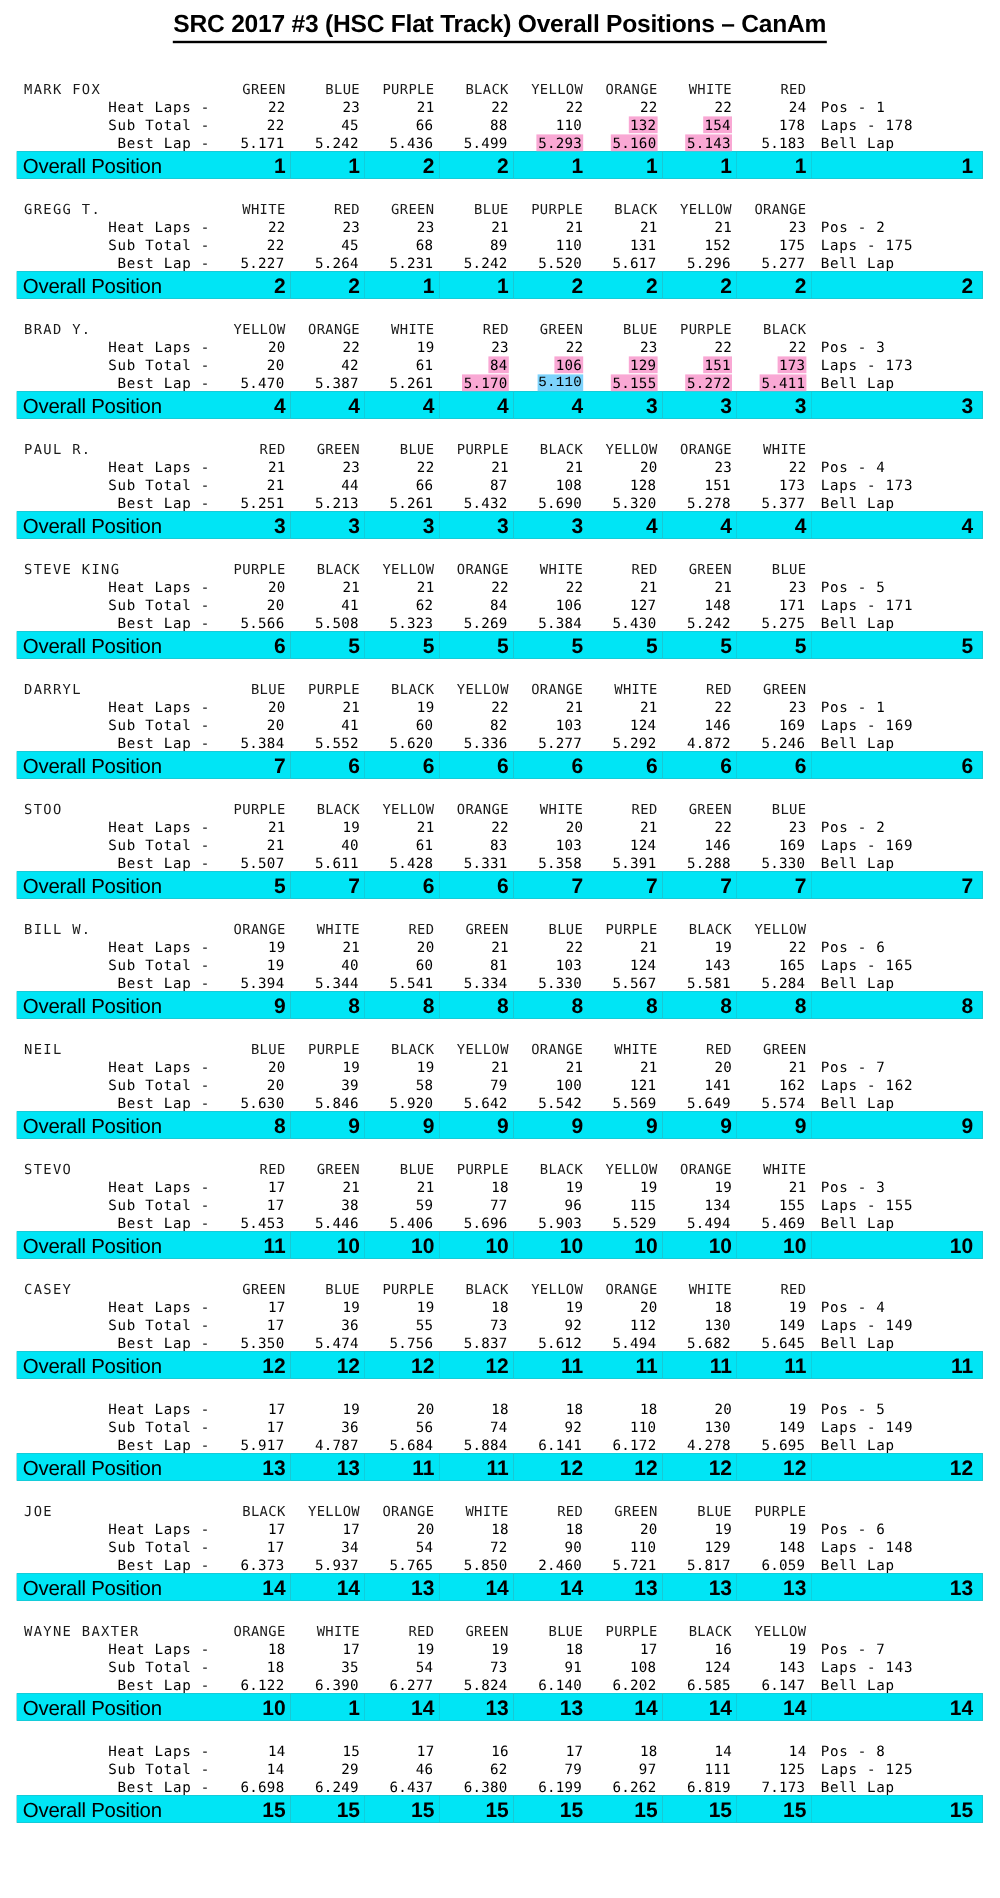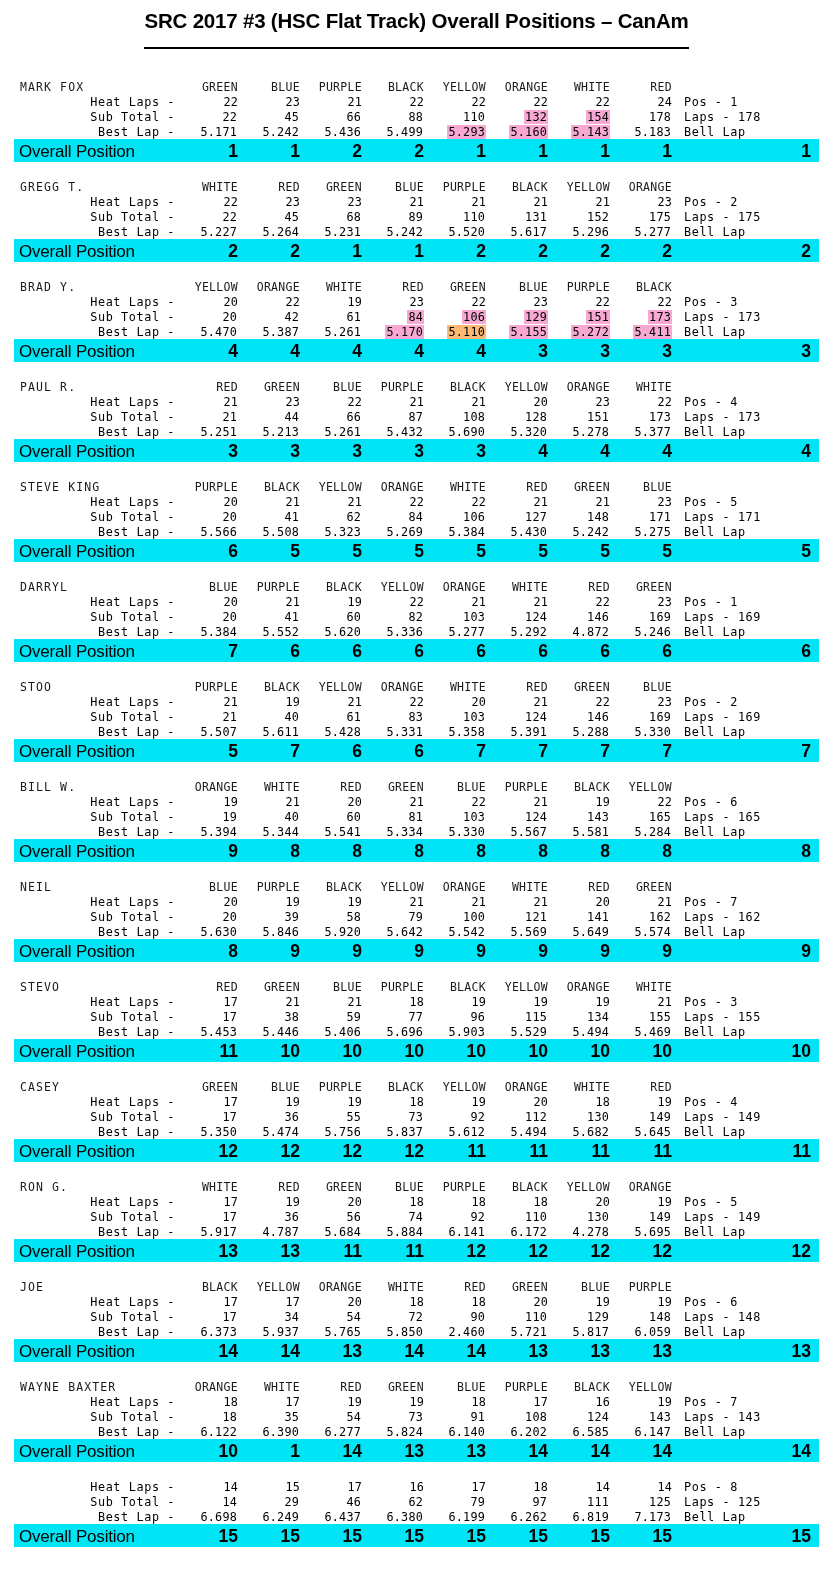--- a/index.html
+++ b/index.html
@@ -22,21 +22,21 @@
     padding-top: 9px;
     padding-bottom: 4px;
   }
   .title {
     display: inline-block;
     font-family: "Liberation Sans", sans-serif;
     font-size: 20.5px;
     font-weight: bold;
     letter-spacing: -0.2px;
     border-bottom: 2.5px solid #000;
-    padding-bottom: 14px;
+    padding-bottom: 1px;
     white-space: nowrap;
   }
 
   
   .sheet {
     padding: 0 14px 0 14px;
     box-sizing: border-box;
     width: 669px;
   }
   .block {
@@ -97,21 +97,21 @@
     text-align: right;
     padding-right: 4px;
   }
   .r-data td.tail {
     text-align: left;
     padding-left: 8px;
     letter-spacing: 0.6px;
   }
   .cell-inner { display: inline; padding: 0 1px; }
   .hl-yellow .cell-inner { background: #f9a8d4; }
-  .hl-pink   .cell-inner { background: #fdba74; }
+  .hl-pink   .cell-inner { background: #7dd3fc; font-family: Liberation Mono, monospace; }
 
   
   .r-pos {
     background: #404040;
   }
   .r-pos td {
     background: #00e5f5;
     height: 23px;
     font-family: "Liberation Sans", sans-serif;
     font-size: 17.5px;
@@ -1008,32 +1008,20 @@
           <col class="c-data">
           <col class="c-data">
           <col class="c-data">
           <col class="c-data">
           <col class="c-data">
           <col class="c-data">
           <col class="c-data">
           <col class="c-tail">
         </colgroup>
         <tbody>
-          <tr class="r-head">
-            <td class="name">RON G.</td>
-            <td class="col">WHITE</td>
-            <td class="col">RED</td>
-            <td class="col">GREEN</td>
-            <td class="col">BLUE</td>
-            <td class="col">PURPLE</td>
-            <td class="col">BLACK</td>
-            <td class="col">YELLOW</td>
-            <td class="col">ORANGE</td>
-            <td></td>
-          </tr>
           <tr class="r-data">
             <td class="rowlabel">Heat Laps -</td>
             <td class="val">17</td>
             <td class="val">19</td>
             <td class="val">20</td>
             <td class="val">18</td>
             <td class="val">18</td>
             <td class="val">18</td>
             <td class="val">20</td>
             <td class="val">19</td>

